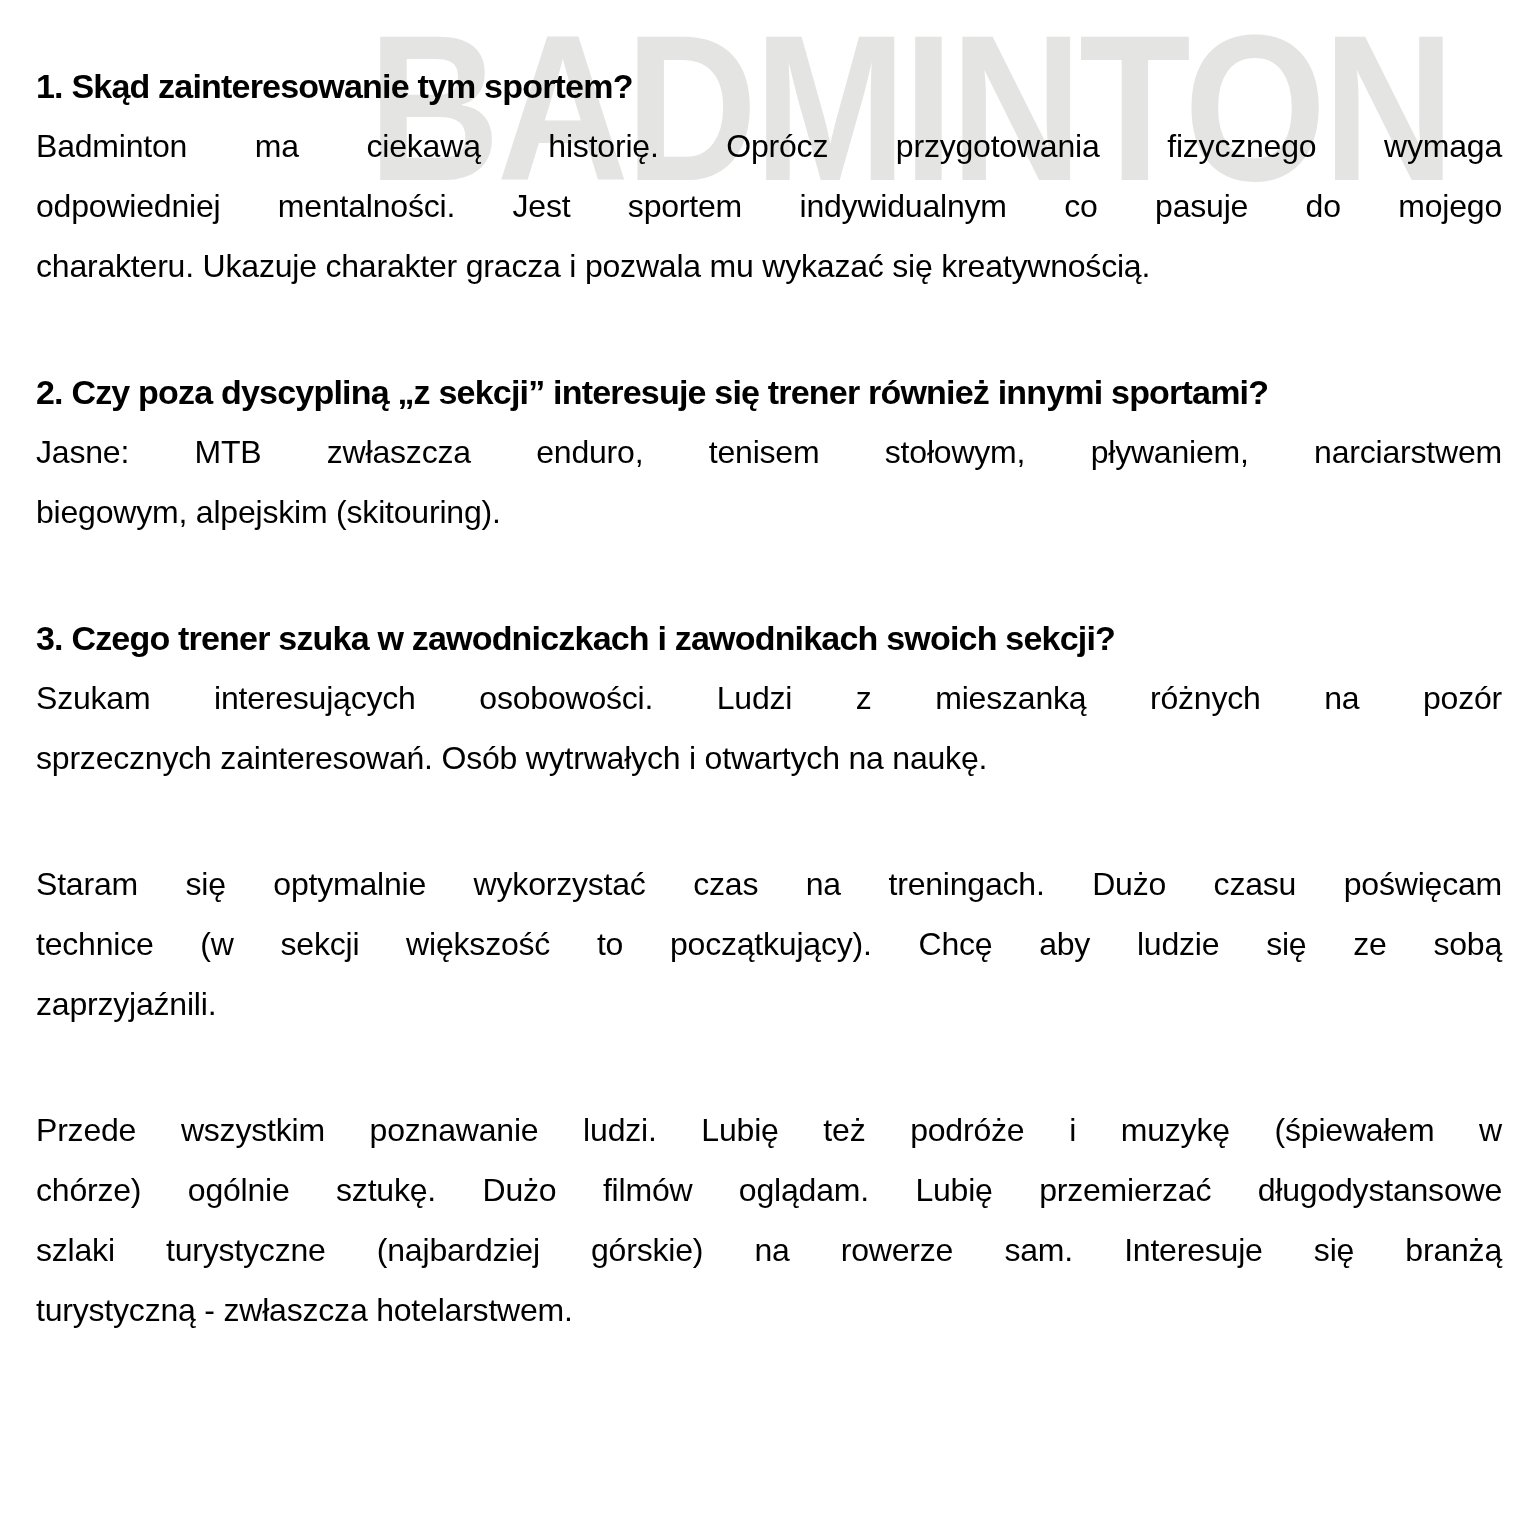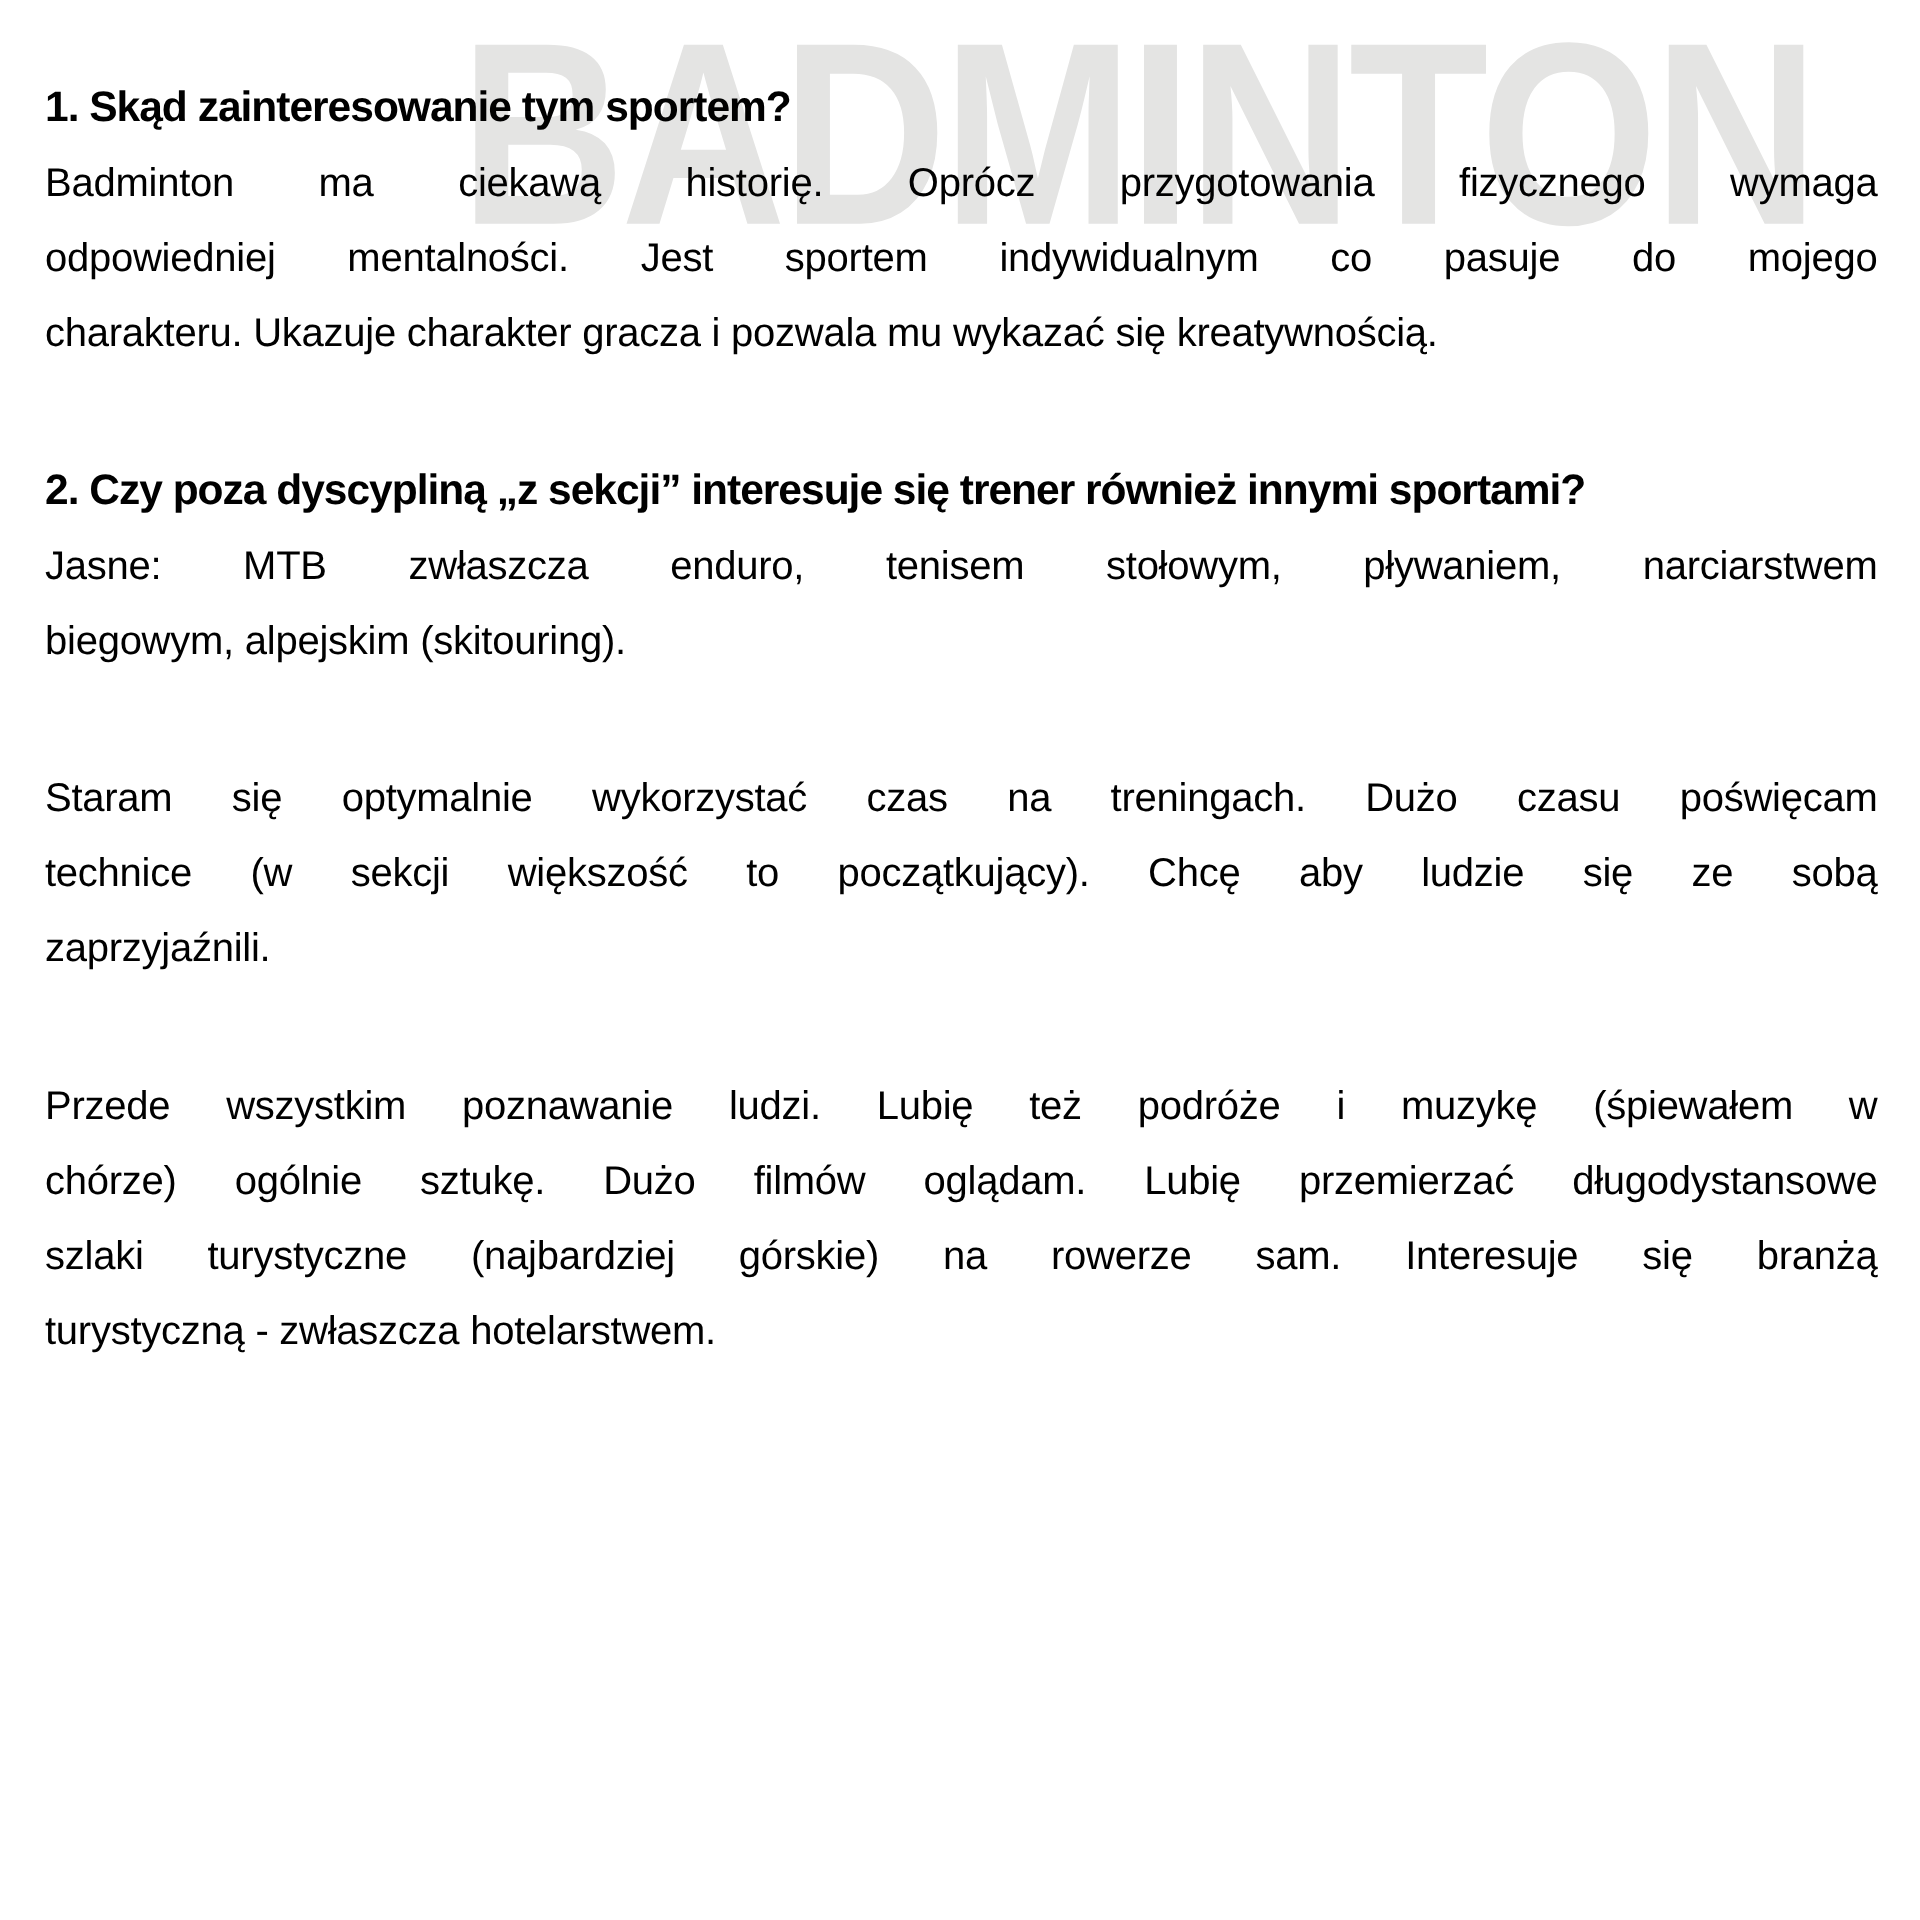--- a/index.html
+++ b/index.html
@@ -72,20 +72,25 @@
     <div class="line justify">odpowiedniej mentalności. Jest sportem indywidualnym co pasuje do mojego</div>
     <div class="line">charakteru. Ukazuje charakter gracza i pozwala mu wykazać się kreatywnością.</div>
   </div>
 
   <div class="qa-section">
     <div class="question">2. Czy poza dyscypliną „z sekcji” interesuje się trener również innymi sportami?</div>
     <div class="line justify">Jasne: MTB zwłaszcza enduro, tenisem stołowym, pływaniem, narciarstwem</div>
     <div class="line">biegowym, alpejskim (skitouring).</div>
   </div>
 
+  <div class="qa-section">
+    <div class="question">3. Czego trener szuka w zawodniczkach i zawodnikach swoich sekcji?</div>
+    <div class="line justify">Szukam interesujących osobowości. Ludzi z mieszanką różnych na pozór</div>
+    <div class="line">sprzecznych zainteresowań. Osób wytrwałych i otwartych na naukę.</div>
+  </div>
 
   <div class="qa-section">
     <div class="line justify">Staram się optymalnie wykorzystać czas na treningach. Dużo czasu poświęcam</div>
     <div class="line justify">technice (w sekcji większość to początkujący). Chcę aby ludzie się ze sobą</div>
     <div class="line">zaprzyjaźnili.</div>
   </div>
 
   <div class="qa-section">
     <div class="line justify">Przede wszystkim poznawanie ludzi. Lubię też podróże i muzykę (śpiewałem w</div>
     <div class="line justify">chórze) ogólnie sztukę. Dużo filmów oglądam. Lubię przemierzać długodystansowe</div>

